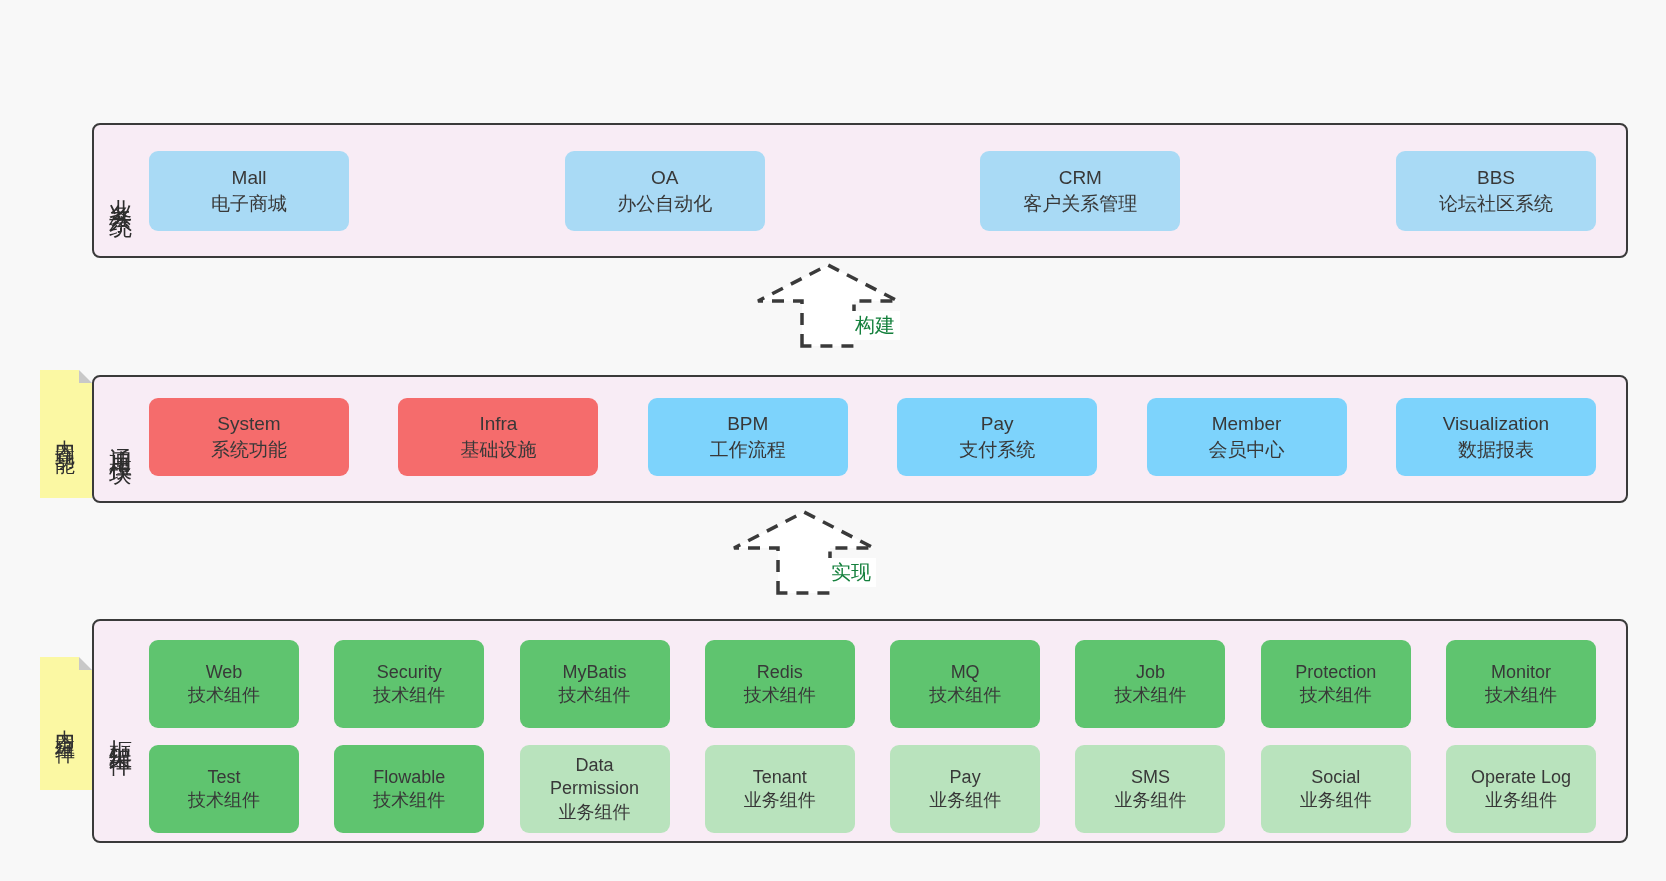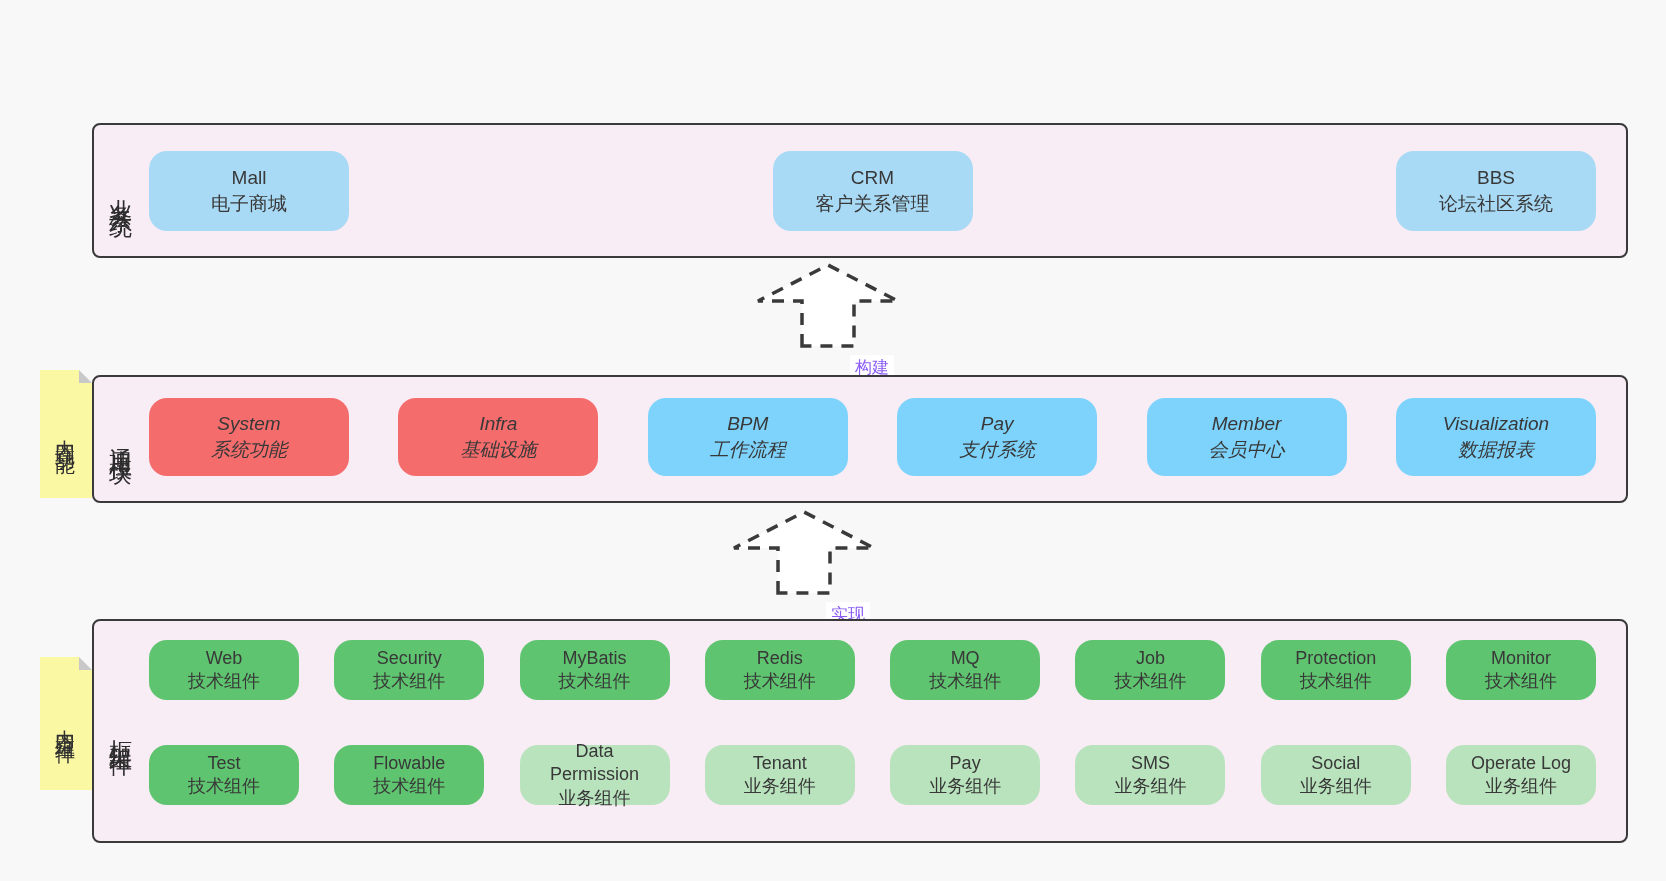--- a/index.html
+++ b/index.html
@@ -24,26 +24,26 @@
   }
   .boxes{
     position:absolute;left:55px;right:30px;
     display:flex;justify-content:space-between;
   }
   #layer1 .boxes{top:26px;}
   #layer2 .boxes{top:21px;}
   #layer3 .boxes-r1{top:19px;}
   #layer3 .boxes-r2{top:124px;}
   .box{
-    width:200px;height:80px;border-radius:18px;
+    width:200px;height:80px;border-radius:9px;
     display:flex;flex-direction:column;align-items:center;justify-content:center;
     text-align:center;font-size:19px;line-height:1.38;
   }
-  #layer2 .box{height:78px;font-style:italic;}
-  #layer3 .box{width:150px;height:60px;font-size:18px;line-height:1.28;padding:0 22px;box-sizing:border-box;}
+  #layer2 .box{height:78px;}
+  #layer3 .box{width:150px;height:88px;font-size:18px;line-height:1.28;padding:0 22px;box-sizing:border-box;}
   .b-blue{background:#a9daf5;}
   .b-red{background:#f56c6c;}
   .b-pink{background:#7dd3fc;}
   .b-green{background:#5fc46f;}
   .b-lgreen{background:#b9e3bd;}
   .tag{
     position:absolute;left:40px;width:52px;background:#fbf8a3;
     display:flex;align-items:center;justify-content:center;
   }
   #tag1{top:370px;height:128px;}
@@ -56,32 +56,36 @@
     writing-mode:vertical-rl;text-orientation:upright;
     font-size:20px;letter-spacing:5px;color:#2f2f2f;
   }
   .arrow{position:absolute;width:160px;height:95px;}
   #arrow1{left:750px;top:256px;}
   #arrow2{left:726px;top:503px;}
   .arrow svg{position:absolute;left:0;top:0;}
   .arrow-label{
     position:absolute;left:100px;top:55px;
     background:#ffffff;padding:1px 5px;
-    font-size:17px;color:#8b5cf6;white-space:nowrap;margin-top:44px;
+    font-size:20px;color:#15803d;white-space:nowrap;
   }
 </style>
 </head>
 <body>
 
 <section class="layer" id="layer1">
   <div class="layer-label">业务系统</div>
   <div class="boxes">
     <div class="box b-blue">
       <div>Mall</div>
       <div>电子商城</div>
+    </div>
+    <div class="box b-blue">
+      <div>OA</div>
+      <div>办公自动化</div>
     </div>
     <div class="box b-blue">
       <div>CRM</div>
       <div>客户关系管理</div>
     </div>
     <div class="box b-blue">
       <div>BBS</div>
       <div>论坛社区系统</div>
     </div>
   </div>

